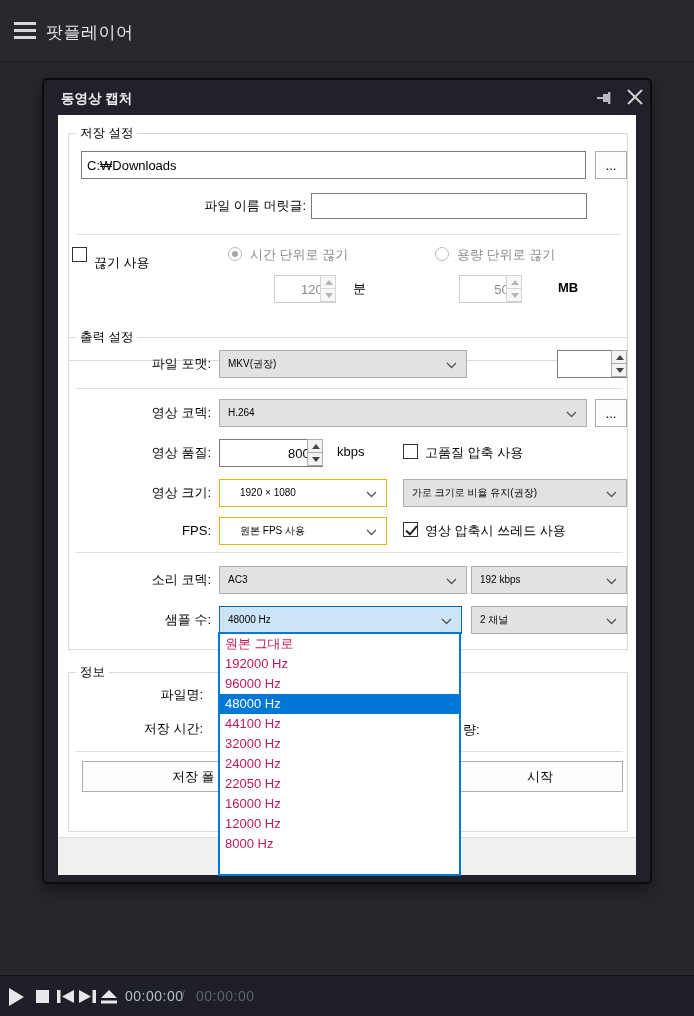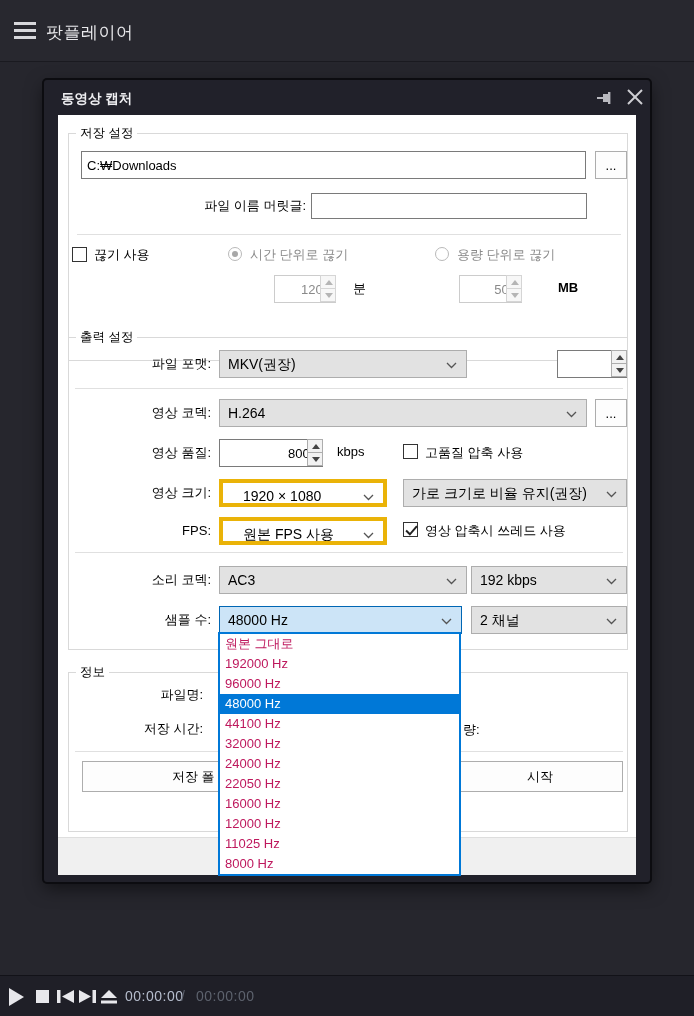--- a/index.html
+++ b/index.html
@@ -29,23 +29,23 @@
 
   .rlabel { position:absolute; text-align:right; line-height:28px; height:28px; white-space:nowrap; }
 
   
   .tinput { position:absolute; border:1px solid #7a7a7a; background:#fff; font-family:inherit; font-size:13px; color:#000; padding:0 5px; outline:none; }
 
   
   .btn { position:absolute; border:1px solid #adadad; background:#fdfdfd; font-family:inherit; font-size:13px; color:#000; text-align:center; cursor:pointer; }
 
   
-  .combo { position:absolute; height:28px; line-height:26px; padding-left:8px; font-size:14px; color:#000; cursor:pointer; white-space:nowrap; overflow:hidden; }
+  .combo { position:absolute; height:28px; line-height:26px; padding-left:8px; font-size:10px; color:#000; cursor:pointer; white-space:nowrap; overflow:hidden; }
   .combo.gray  { background:#e2e2e2; border:1px solid #adadad; }
-  .combo.white { background:#ffffff; border:4px solid #eab308;padding-left:20px; }
+  .combo.white { background:#ffffff; border:1px solid #eab308;padding-left:20px; }
   .combo.focused { background:#cce4f7; border:1px solid #0066b4; }
   .chev { position:absolute; right:9px; top:11px; }
 
   
   .spinbox { position:absolute; height:28px; }
   .spinbox .fld { position:absolute; left:0; top:0; bottom:0; right:16px; border:1px solid #7a7a7a; background:#fff;
                   font-family:inherit; font-size:13px; color:#000; text-align:right; padding-right:5px; width:100%; outline:none; }
   .spinbox .arrows { position:absolute; right:0; top:0; width:16px; height:28px; }
   .spinbox .sbtn { position:absolute; right:0; width:16px; height:14px; background:#f2f2f2; border:1px solid #adadad; cursor:pointer; }
   .spinbox .sbtn.up { top:0; } .spinbox .sbtn.dn { top:13px; }
@@ -118,21 +118,21 @@
 
         <input class="tinput" style="left: 12px; top: 17px; width: 505px; height: 28px;" value="C:₩Downloads">
         <button class="btn" style="left:526px; top:17px; width:32px; height:28px;">...</button>
 
         <div class="rlabel" style="left:0; top:58px; width:237px;">파일 이름 머릿글:</div>
         <input class="tinput" style="left: 242px; top: 59px; width: 276px; height: 26px;" value="">
 
         <div class="hsep" style="left:8px; top:100px; width:544px;"></div>
 
         <span class="check" style="left:3px; top:113px;"></span>
-        <span style="position:absolute; left:25px; top:112px;">끊기 사용</span>
+        <span style="position:absolute; left:25px; top:120px;">끊기 사용</span>
 
         <span class="radio sel" style="left:159px; top:113px;"></span>
         <span class="dis-text" style="position:absolute; left:181px; top:112px;">시간 단위로 끊기</span>
 
         <span class="radio" style="left:366px; top:113px;"></span>
         <span class="dis-text" style="position:absolute; left:388px; top:112px;">용량 단위로 끊기</span>
 
         <div class="spinbox disabled" style="left:205px; top:141px; width:62px;">
           <input class="fld" value="1200" style="">
           <div class="arrows">
@@ -288,21 +288,20 @@
         <div class="dd-item">원본 그대로</div>
         <div class="dd-item">192000 Hz</div>
         <div class="dd-item">96000 Hz</div>
         <div class="dd-item selected">48000 Hz</div>
         <div class="dd-item">44100 Hz</div>
         <div class="dd-item">32000 Hz</div>
         <div class="dd-item">24000 Hz</div>
         <div class="dd-item">22050 Hz</div>
         <div class="dd-item">16000 Hz</div>
         <div class="dd-item">12000 Hz</div>
-        <div class="dd-item">11025 Hz</div>
         <div class="dd-item">8000 Hz</div>
       </div>
 
     </div>
   </div>
 
   <div class="playbar">
     <div class="pb-btn" style="left:8px;">
       <svg width="17" height="18" viewBox="0 0 17 18">
           <polygon points="1,0 1,18 16,9" fill="#e8e8ec"></polygon>

